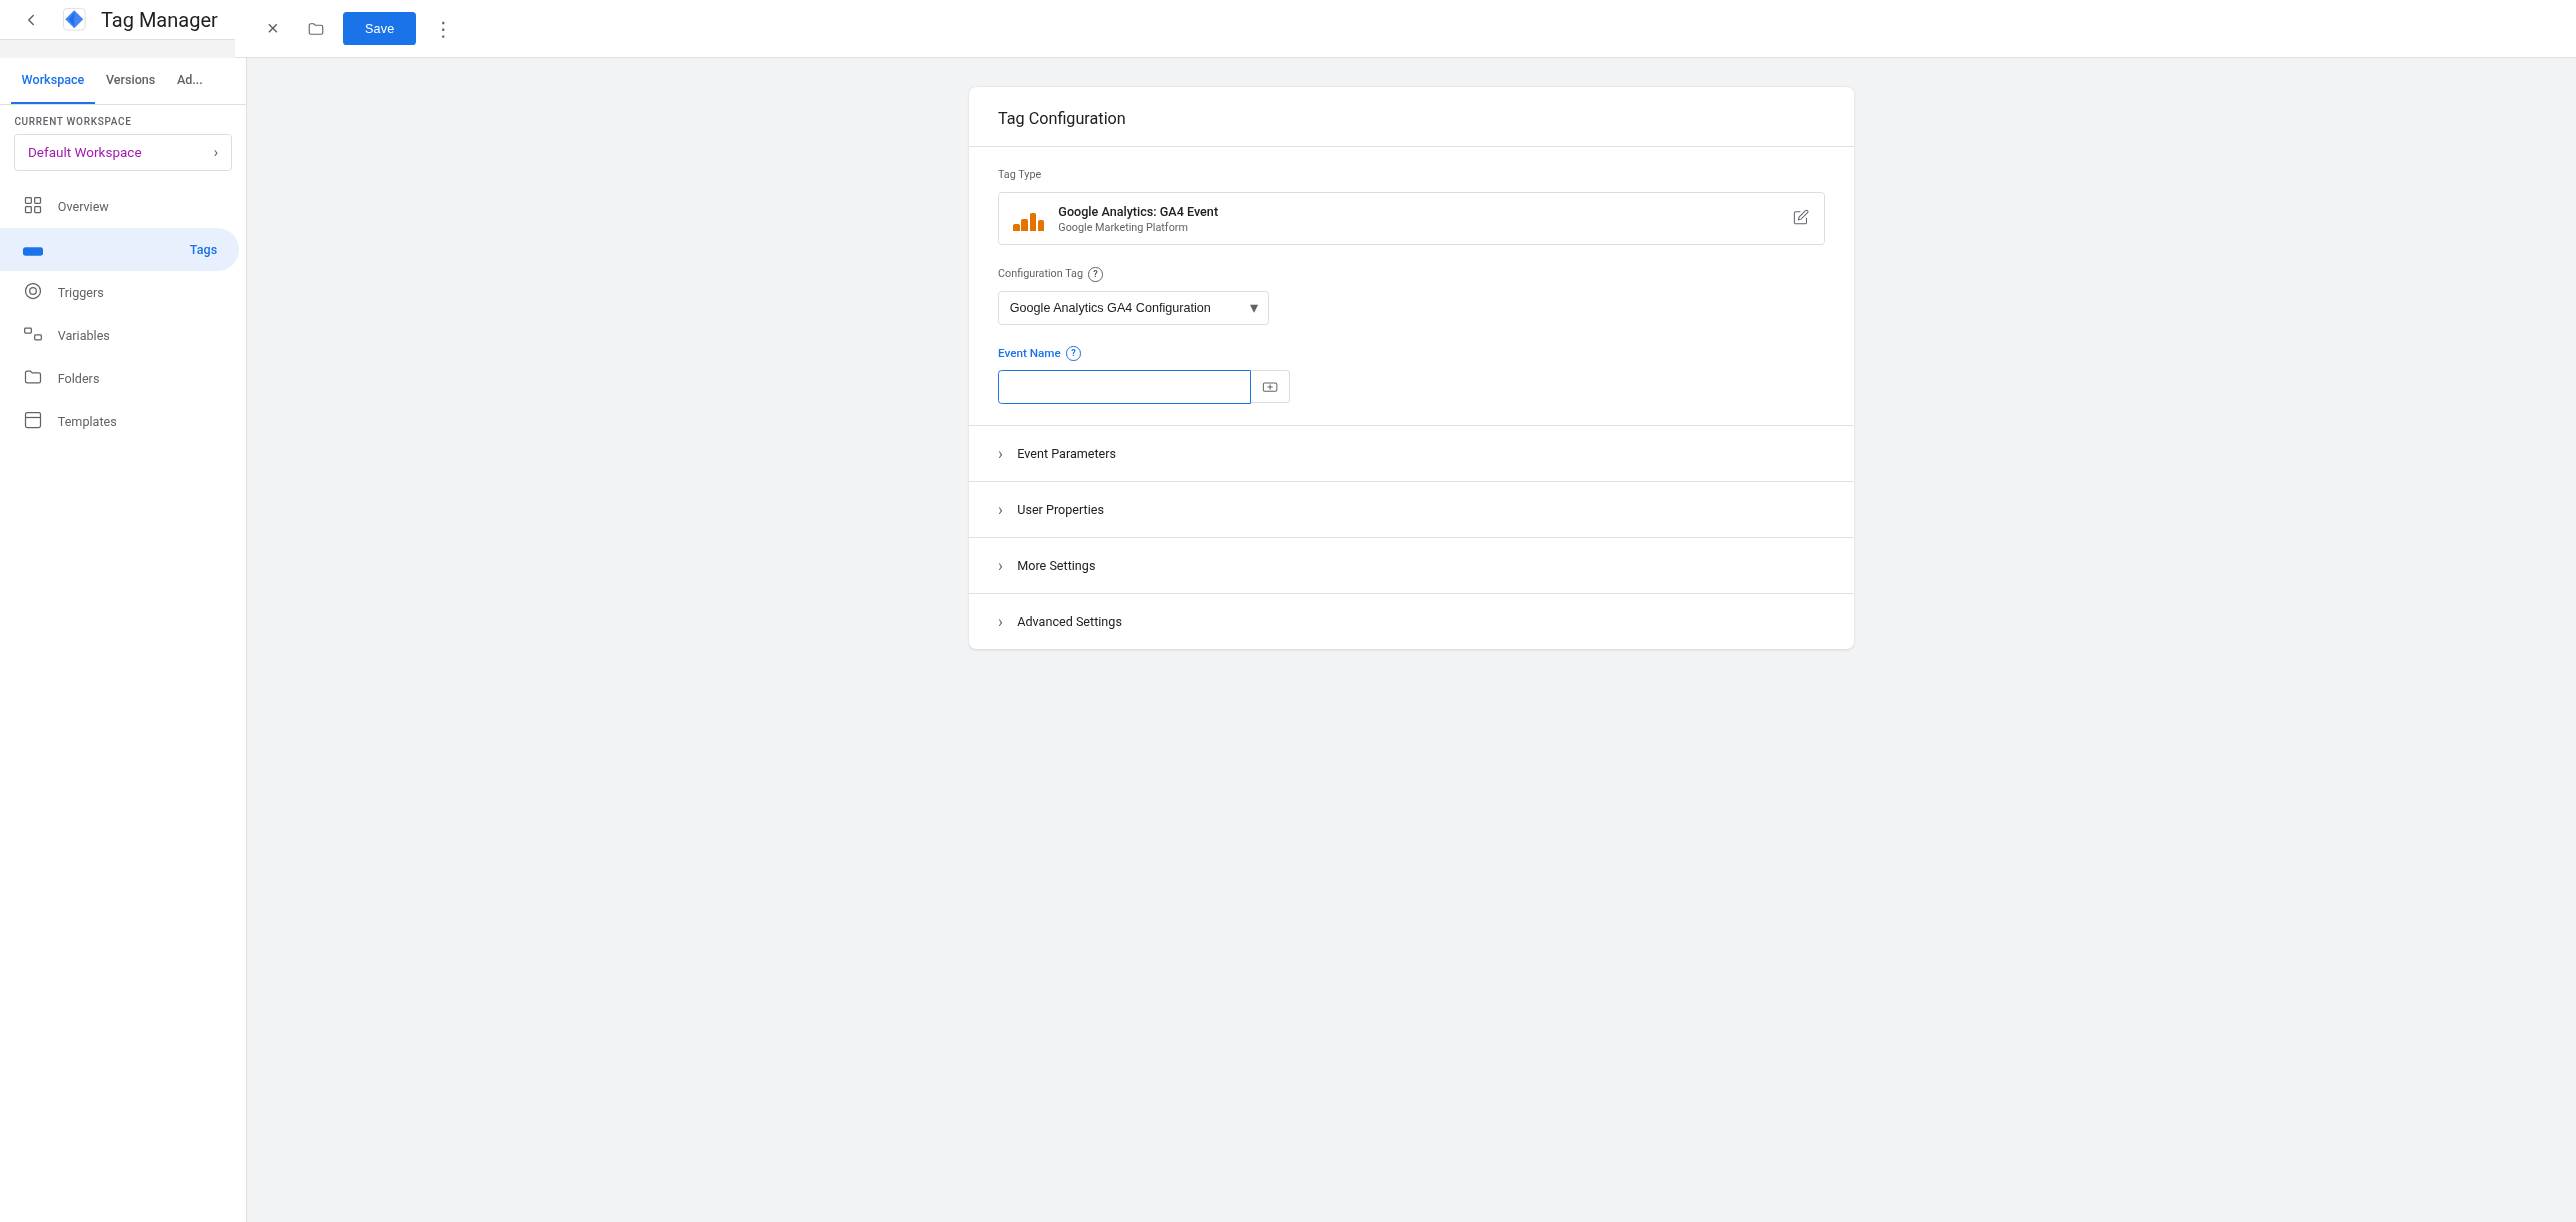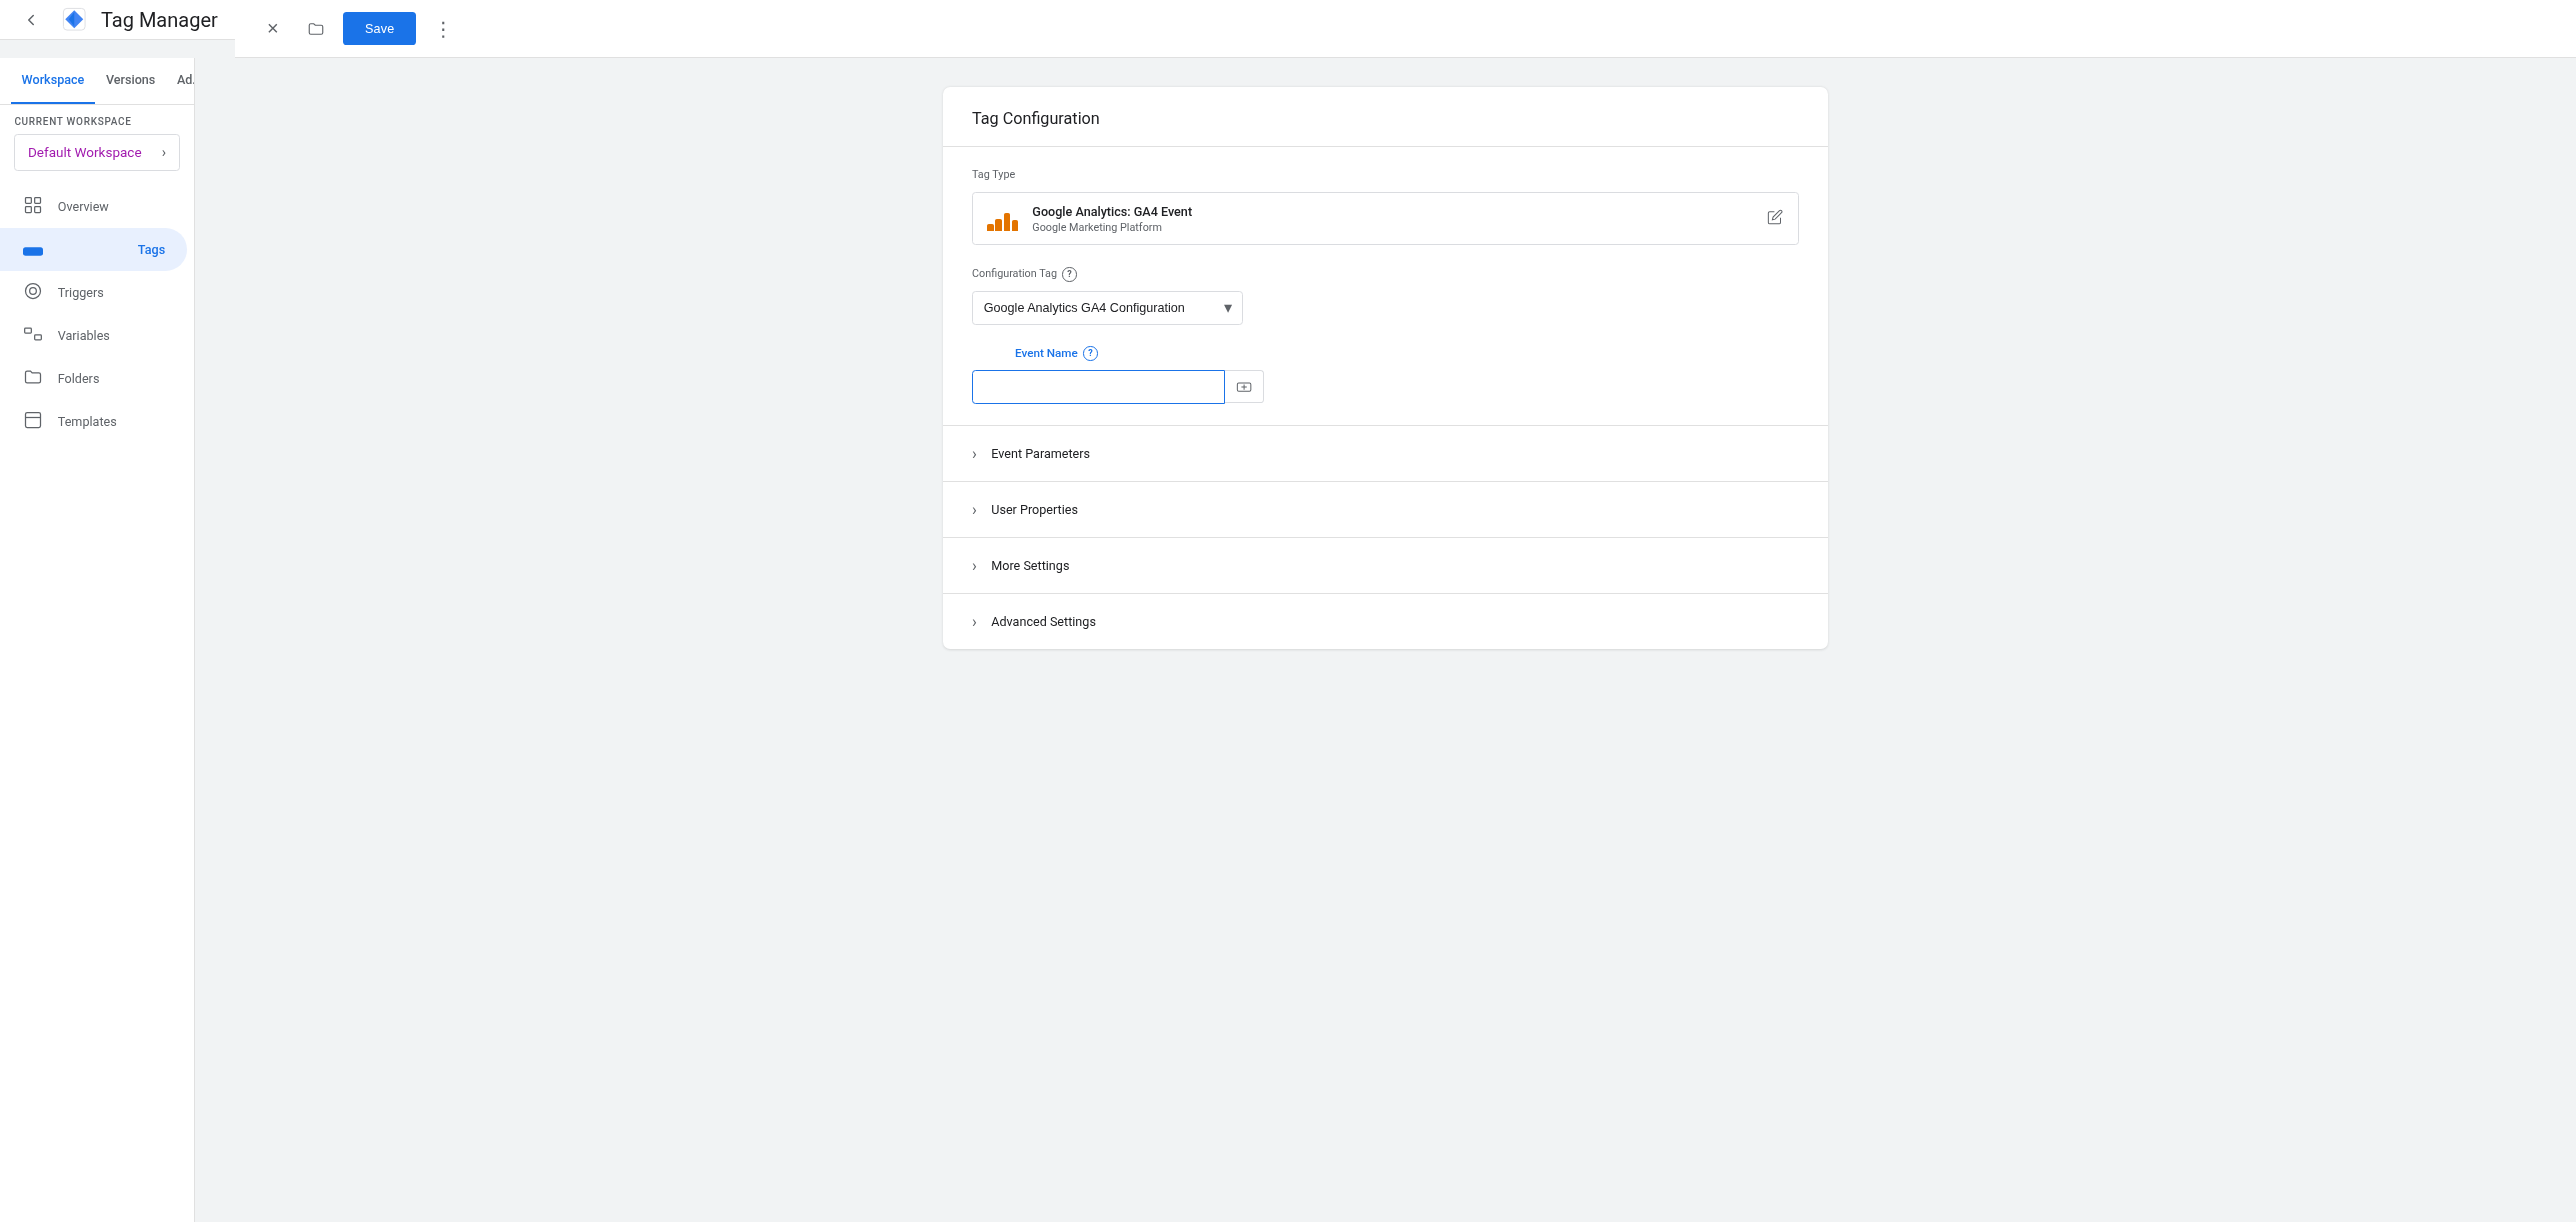--- a/index.html
+++ b/index.html
@@ -10,21 +10,21 @@
     .tag-bar-close { width: 32.5px; height: 32.5px; border-radius: 50%; border: none; background: none; cursor: pointer; display: flex; align-items: center; justify-content: center; color: #5f6368; font-size: 18px; }
     .tag-title { font-size: 20px; color: #202124; font-weight: 400; flex: 1; }
     .folder-icon-btn { width: 32.5px; height: 32.5px; border-radius: 50%; border: none; background: none; cursor: pointer; display: flex; align-items: center; justify-content: center; color: #5f6368; }
     .save-btn { background: #1a73e8; color: #fff; border: none; border-radius: 3.6px; padding: 0 21.7px; height: 32.5px; font-size: 12.6px; font-weight: 500; cursor: pointer; letter-spacing: 0.2px; text-align: center; }
     .more-btn { width: 32.5px; height: 32.5px; border-radius: 50%; border: none; background: none; cursor: pointer; display: flex; align-items: center; justify-content: center; color: #5f6368; font-size: 18px; }
 
     
     .main-layout { display: flex; flex: 1; overflow: hidden; }
 
     
-    .sidebar { width: 195px; background: #fff; border-right: 0.9px solid #e0e0e0; display: flex; flex-direction: column; overflow: hidden; flex-shrink: 0; }
+    .sidebar { width: 247px; background: #fff; border-right: 0.9px solid #e0e0e0; display: flex; flex-direction: column; overflow: hidden; flex-shrink: 0; }
 
     
     .sidebar-tabs { display: flex; padding: 0 10.8px; border-bottom: 0.9px solid #e0e0e0; }
     .sidebar-tab { padding: 14.4px 10.8px; font-size: 12.6px; color: #5f6368; cursor: pointer; border-bottom: 2.7px solid transparent; font-weight: 500; }
     .sidebar-tab.active { color: #1a73e8; border-bottom-color: #1a73e8; }
 
     
     .workspace-section { padding: 10.8px 14.4px 7.2px; }
     .workspace-label { font-size: 10px; color: #5f6368; font-weight: 500; letter-spacing: 0.7px; text-transform: uppercase; margin-bottom: 7.2px; }
     .workspace-selector { display: flex; align-items: center; justify-content: space-between; padding: 9px 12.6px; border: 0.9px solid #dadce0; border-radius: 3.6px; cursor: pointer; }
@@ -250,21 +250,21 @@
             <select class="config-tag-dropdown">
               <option>None</option>
               <option selected="">Google Analytics GA4 Configuration</option>
             </select>
             <span class="select-arrow">▾</span>
           </div>
         </div>
 
         <div class="event-name-section">
           <div class="event-name-label">
-            <span style="color:#1a73e8;font-size:11.7px;font-weight:500;margin-left:43px;">Event Name</span>
+            <span style="color:#1a73e8;font-size:11.7px;font-weight:500;">Event Name</span>
             <span class="help-icon" style="border-color:#1a73e8;color:#1a73e8;">?</span>
           </div>
           <div class="event-name-input-row">
             <input type="text" class="event-name-input" value="" style="">
             <button class="variable-btn" title="Add Variable">
               <svg width="16.2" height="16.2" viewBox="0 0 24 24" fill="none" stroke="#5f6368" stroke-width="1.5">
                 <rect x="2" y="6" width="20" height="12" rx="2"></rect>
                 <path d="M8 12h8M12 8v8" stroke="#5f6368" stroke-width="1.5"></path>
               </svg>
             </button>

